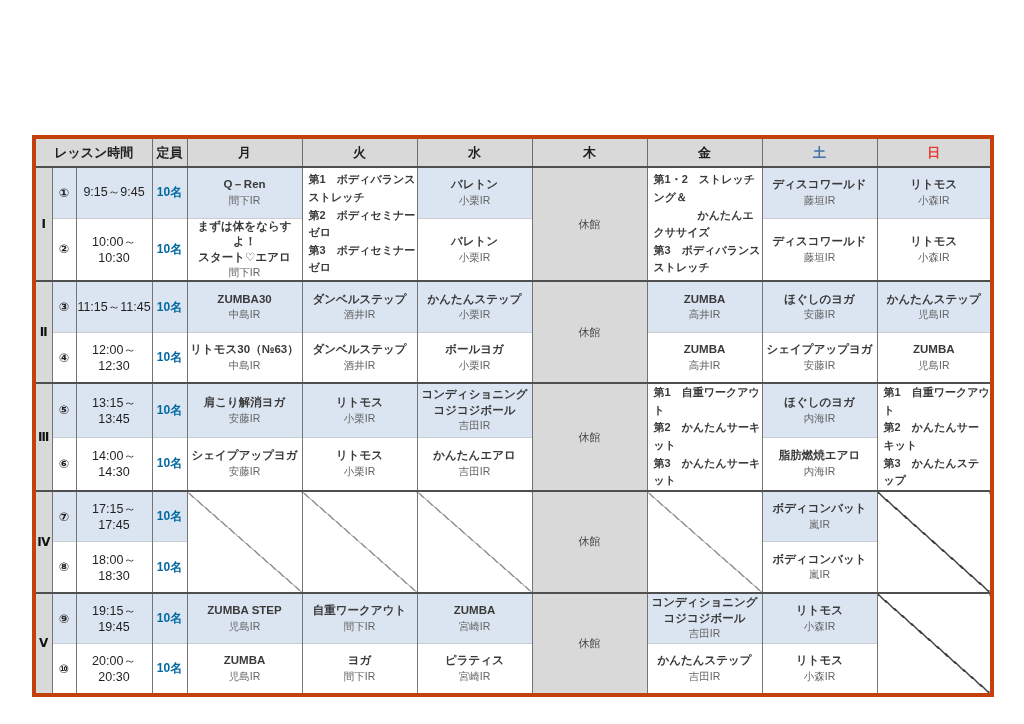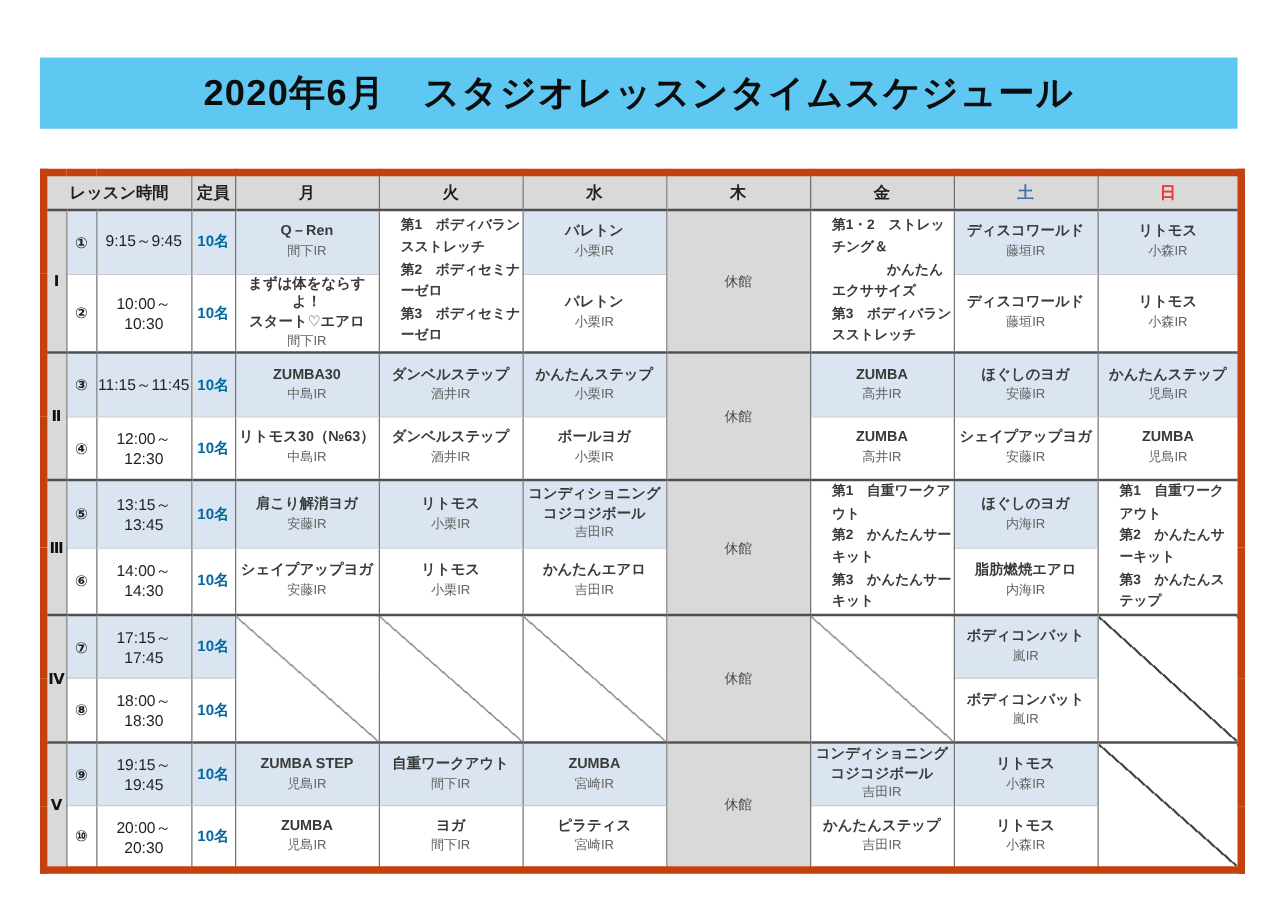--- a/index.html
+++ b/index.html
@@ -10,21 +10,21 @@
   }
   .title-band {
     position:absolute; left:32px; top:46px; width:958px; height:57px;
     background:#5fc8f2; display:flex; align-items:center; justify-content:center;
   }
   .title-band h1 { margin:0; font-size:29px; font-weight:bold; color:#0d0d0d; letter-spacing:1px; }
 
   table.sched {
     position:absolute; left:32px; top:135px; width:958px;
     border-collapse:collapse; table-layout:fixed;
-    border:6px solid #c2410c;
+    border:4px solid #c2410c;
   }
   thead tr { height:30px; }
   tbody tr { height:51px; }
   th, td { padding:0; overflow:hidden; }
   thead th {
     background:#d9d9d9; font-size:13px; font-weight:bold; color:#1f1f1f;
     border:1px solid #6e6e6e; border-bottom:1px solid #3c3c3c; text-align:center;
   }
   thead th.sat { color:#4472a8; }
   thead th.sun { color:#e8372c; }
@@ -33,42 +33,39 @@
   tr.g2 > td { border-top:1px solid #c9cdd1; }
   .glabel { background:#d9d9d9; font-size:12px; font-weight:bold; color:#111; text-align:center; }
   td.blue { background:#dbe5f1; }
   td.gray { background:#d9d9d9; }
   td.numc  { font-size:12px;   font-weight:bold; color:#1f1f1f; text-align:center; }
   td.timec { font-size:12.5px; font-weight:normal; color:#1f1f1f; text-align:center; }
   td.capc  { font-size:12px;   font-weight:bold; color:#0369a1; text-align:center; }
   td.cell  { text-align:center; vertical-align:middle; }
   .t  { font-size:11.5px; font-weight:bold; color:#3a3a3a; line-height:1.35; }
   .ir { font-size:10.5px; color:#646464; line-height:1.45; }
-  td.prog { text-align:left; vertical-align:middle; padding-left:17px; background:#ffffff; }
+  td.prog { text-align:left; vertical-align:middle; padding-left:6px; background:#ffffff; }
   td.prog div { font-size:11px; font-weight:bold; color:#3a3a3a; line-height:1.6; white-space:pre-wrap; }
   td.closed { text-align:center; vertical-align:middle; font-size:11px; color:#484848; }
   td.diag {
     background-image:linear-gradient(to right top,
       transparent calc(50% - 0.6px), #8a8a8a calc(50% - 0.6px),
       #8a8a8a calc(50% + 0.6px), transparent calc(50% + 0.6px));
   }
   td.diag-dark {
     background-image:linear-gradient(to right top,
       transparent calc(50% - 0.8px), #3d3d3d calc(50% - 0.8px),
       #3d3d3d calc(50% + 0.8px), transparent calc(50% + 0.8px));
   }
 </style>
 </head>
 <body>
 
 <div class="page">
 
-  <div class="title-band">
-    <h1>2020年6月　スタジオレッスンタイムスケジュール</h1>
-  </div>
 
   <table class="sched">
     <colgroup>
       <col style="width:18px">
         <col style="width:24px">
         <col style="width:76px">
         <col style="width:35px">
       <col style="width:115px">
         <col style="width:115px">
         <col style="width:115px">

